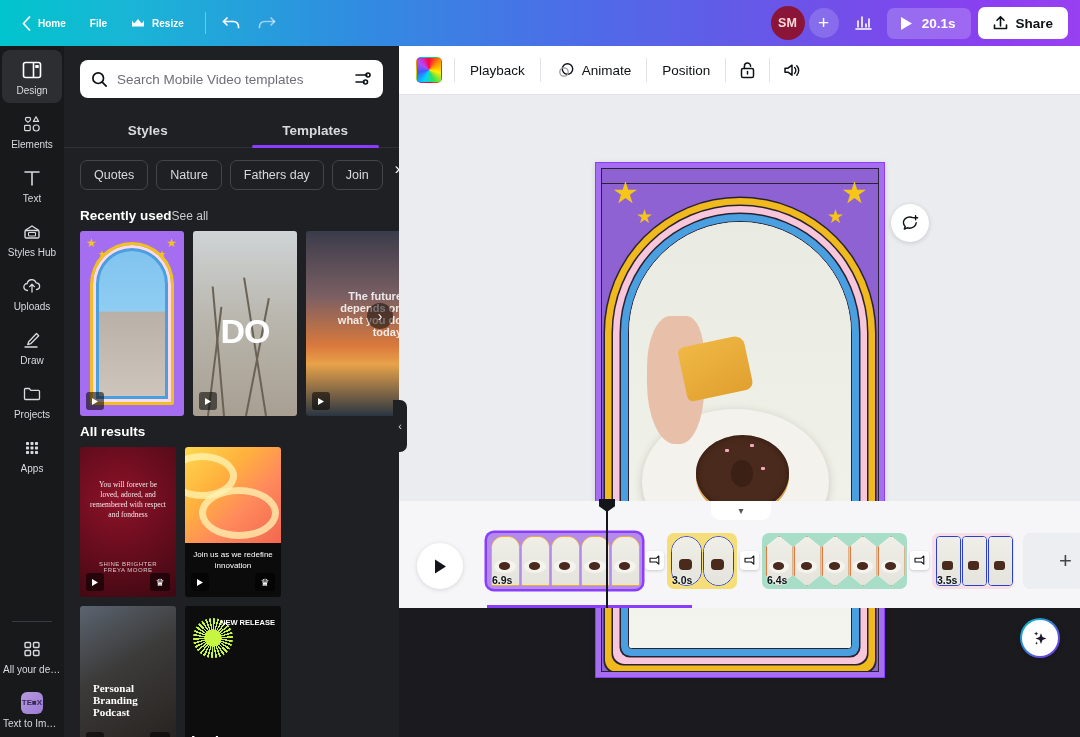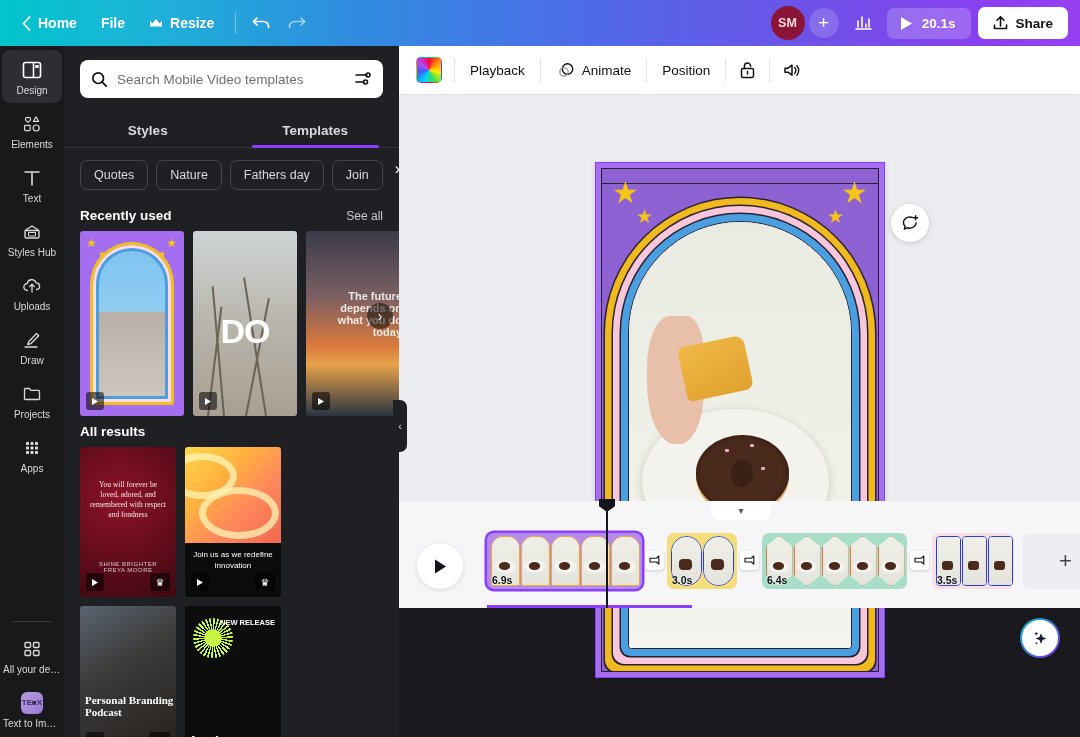--- a/index.html
+++ b/index.html
@@ -13,21 +13,21 @@
 
   
   .topbar {
     position: absolute; top: 0; left: 0; width: 1080px; height: 46px;
     background: linear-gradient(90deg,#00c4cc 0%, #1ab5d6 12%, #2f8ee0 32%, #4f6ae8 55%, #6e52e8 75%, #8b3ff0 92%, #9840f2 100%);
     display: flex; align-items: center; z-index: 40;
   }
   .tb-left { display: flex; align-items: center; gap: 0; padding-left: 10px; }
   .tb-btn {
     display: flex; align-items: center; gap: 7px;
-    color: #fff; font-size: 14px; font-weight: 700;
+    color: #fff; font-size: 10px; font-weight: 700;
     padding: 7px 12px; border-radius: 7px; cursor: pointer; white-space: nowrap;
   }
   .tb-sep { width: 1px; height: 22px; background: rgba(255,255,255,.35); margin: 0 9px; }
   .tb-icon-btn {
     width: 34px; height: 34px; border-radius: 7px; display: flex;
     align-items: center; justify-content: center; cursor: pointer;
   }
   .tb-right { margin-left: auto; display: flex; align-items: center; gap: 7px; padding-right: 12px; }
   .avatar {
     width: 34px; height: 34px; border-radius: 50%;
@@ -103,21 +103,21 @@
     content: ""; position: absolute; left: 12%; right: 12%; bottom: -1px;
     height: 3px; background: #8b3dff; border-radius: 2px;
   }
   .chips { display: flex; align-items: flex-start; gap: 8px; padding: 12px 0 10px 16px; }
   .chip {
     border: 1px solid #44454a; border-radius: 7px; padding: 7px 13px;
     font-size: 12.5px; color: #d9dade; cursor: pointer; white-space: nowrap;
   }
   .chip-next { color: #fff; font-size: 16px; cursor: pointer; padding: 0 4px; }
   .sec-head {
-    display: flex; align-items: baseline; justify-content: space-between;
+    display: flex; align-items: baseline; 
     padding: 8px 16px 8px;
   }
   .sec-title { font-size: 13.5px; font-weight: 700; color: #fff; }
   .see-all { font-size: 12px; color: #c9cace; cursor: pointer; }
 
   .row-strip { display: flex; gap: 9px; padding: 0 0 0 16px; position: relative; }
   .thumb {
     position: relative; width: 104px; height: 185px; border-radius: 3px;
     overflow: hidden; flex: 0 0 auto; cursor: pointer; background: #2b2c2f;
   }
@@ -174,21 +174,21 @@
     position:absolute; left:0; right:0; top:0; height: 64%;
     background: linear-gradient(135deg,#ffd84d 0%, #ffb13d 35%, #ff8a5c 62%, #f2674f 100%);
   }
   .art-wave .sw { position:absolute; border-radius:50%; border: 7px solid rgba(255,245,180,.75); }
   .art-wave .cap {
     position:absolute; left: 8px; right: 8px; top: 68%; text-align:center;
     color:#fff; font-size: 8px; line-height: 11px;
   }
   .art-pod { background: linear-gradient(150deg,#5b6470 0%, #3c3b3a 40%, #241f1c 100%); position: relative; }
   .art-pod .t {
-    position: absolute; left: 5px; bottom: 38px; color: #fff;
+    position: absolute; left: 13px; bottom: 38px; color: #fff;
     font-size: 11px; line-height: 12px; font-weight: 700;
     font-family: "Liberation Serif", serif;
   }
   .art-new { background: #0d0d0d; position: relative; }
   .art-new .burst {
     position:absolute; left: 8px; top: 12px; width: 40px; height: 40px; border-radius:50%;
     background: radial-gradient(circle, #c8f542 30%, transparent 31%),
                 repeating-conic-gradient(#c8f542 0 6deg, transparent 6deg 12deg);
   }
   .art-new .nr {

